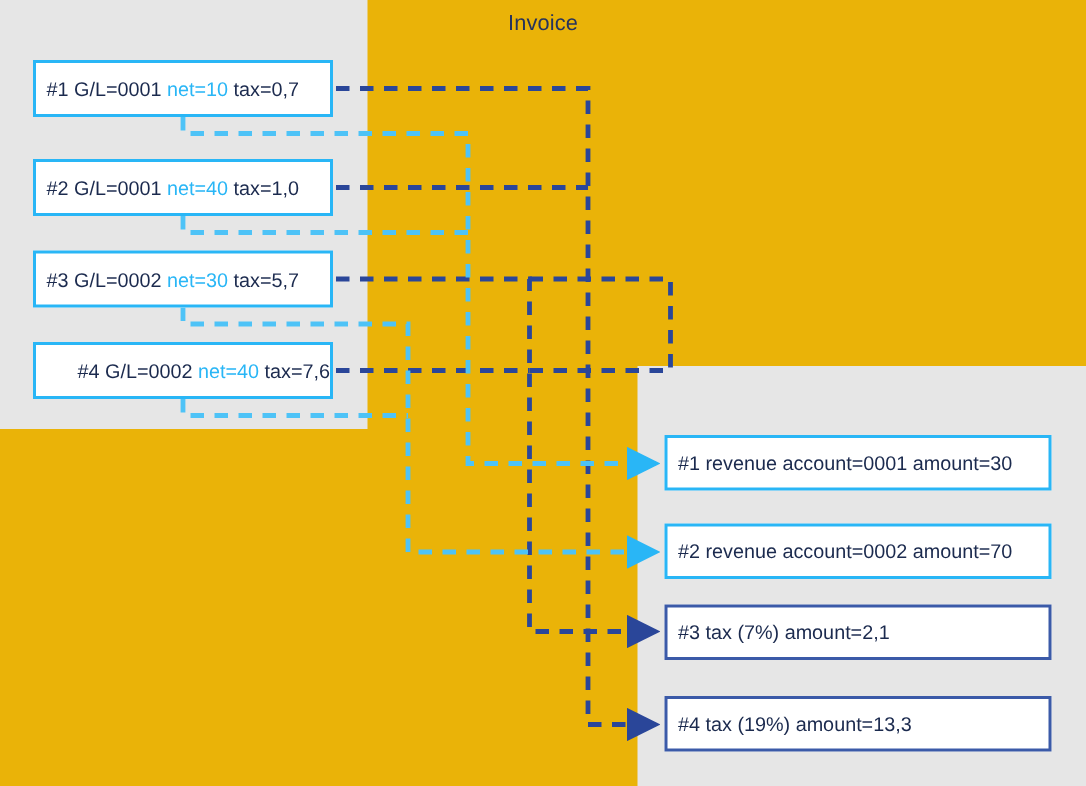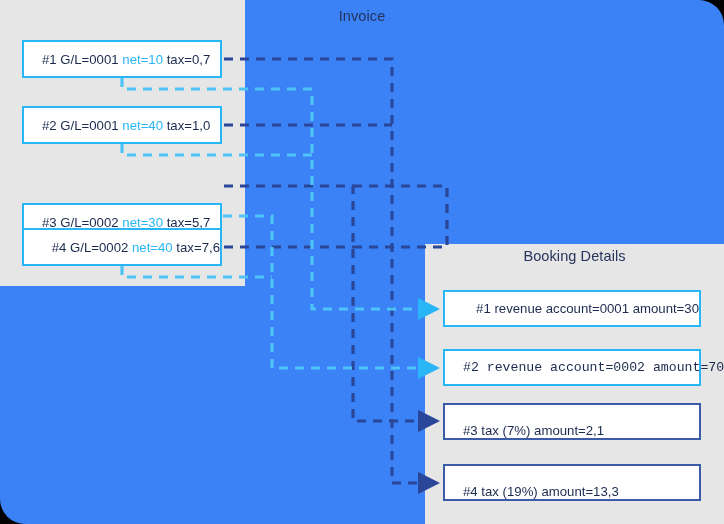--- a/index.html
+++ b/index.html
@@ -13,22 +13,21 @@
     height: 524px;
     position: relative;
     overflow: hidden;
     font-family: "Liberation Sans", sans-serif;
   }
   #canvas {
     position: absolute;
     left: 0; top: 0;
     width: 724px;
     height: 524px;
-    background: #3b82f6;
-    border-radius: 25px;
+    background: #eab308;
   }
   .panel {
     position: absolute;
     background: #e6e6e6;
     box-sizing: border-box;
   }
   #invoice-panel {
     left: 0px; top: 0px;
     width: 245px; height: 286px;
   }
@@ -52,41 +51,41 @@
   .row-box {
     position: absolute;
     background: #ffffff;
     box-sizing: border-box;
     display: flex;
     align-items: center;
     font-size: 13.2px;
     color: #1b2a4e;
     white-space: nowrap;
   }
-  .row-box .txt { padding-left: 18px; }
+  .row-box .txt { padding-left: 7px; }
   .bd-cyan { border: 2px solid #29b6f6; }
-  .bd-navy { border: 2px solid #3b5aa8; align-items: flex-end; }
+  .bd-navy { border: 2px solid #3b5aa8; }
 
   .inv-box {
     left: 22px;
     width: 200px;
     height: 38px;
   }
   #inv-1 { top: 40px; }
   #inv-2 { top: 106px; }
-  #inv-3 { top: 167px; margin-top: 36px; }
+  #inv-3 { top: 167px; }
   #inv-4 { top: 228px; justify-content: flex-end; }
 
   .bk-box {
     left: 443px;
     width: 258px;
     height: 37px;
   }
-  #bk-1 { top: 290px; justify-content: flex-end; }
-  #bk-2 { top: 349px; font-family: Liberation Mono, monospace; }
+  #bk-1 { top: 290px; }
+  #bk-2 { top: 349px; }
   #bk-3 { top: 403px; }
   #bk-4 { top: 464px; }
 
   .net { color: #29b6f6; }
 
   #wires {
     position: absolute;
     left: 0; top: 0;
     width: 724px; height: 524px;
     pointer-events: none;
@@ -94,21 +93,20 @@
 </style>
 </head>
 <body>
 
 <div id="canvas">
 
   <div class="panel" id="invoice-panel"></div>
   <div class="panel" id="booking-panel"></div>
 
   <div class="panel-title" id="invoice-title">Invoice</div>
-  <div class="panel-title" id="booking-title">Booking Details</div>
 
   <svg id="wires" viewBox="0 0 724 524" xmlns="http://www.w3.org/2000/svg">
     <defs>
       <marker id="arr-cyan" markerWidth="7" markerHeight="7" refX="6" refY="3.5" orient="auto" markerUnits="strokeWidth">
         <path d="M0,0 L7,3.5 L0,7 z" fill="#29b6f6"></path>
       </marker>
       <marker id="arr-navy" markerWidth="7" markerHeight="7" refX="6" refY="3.5" orient="auto" markerUnits="strokeWidth">
         <path d="M0,0 L7,3.5 L0,7 z" fill="#2a4699"></path>
       </marker>
     </defs>

